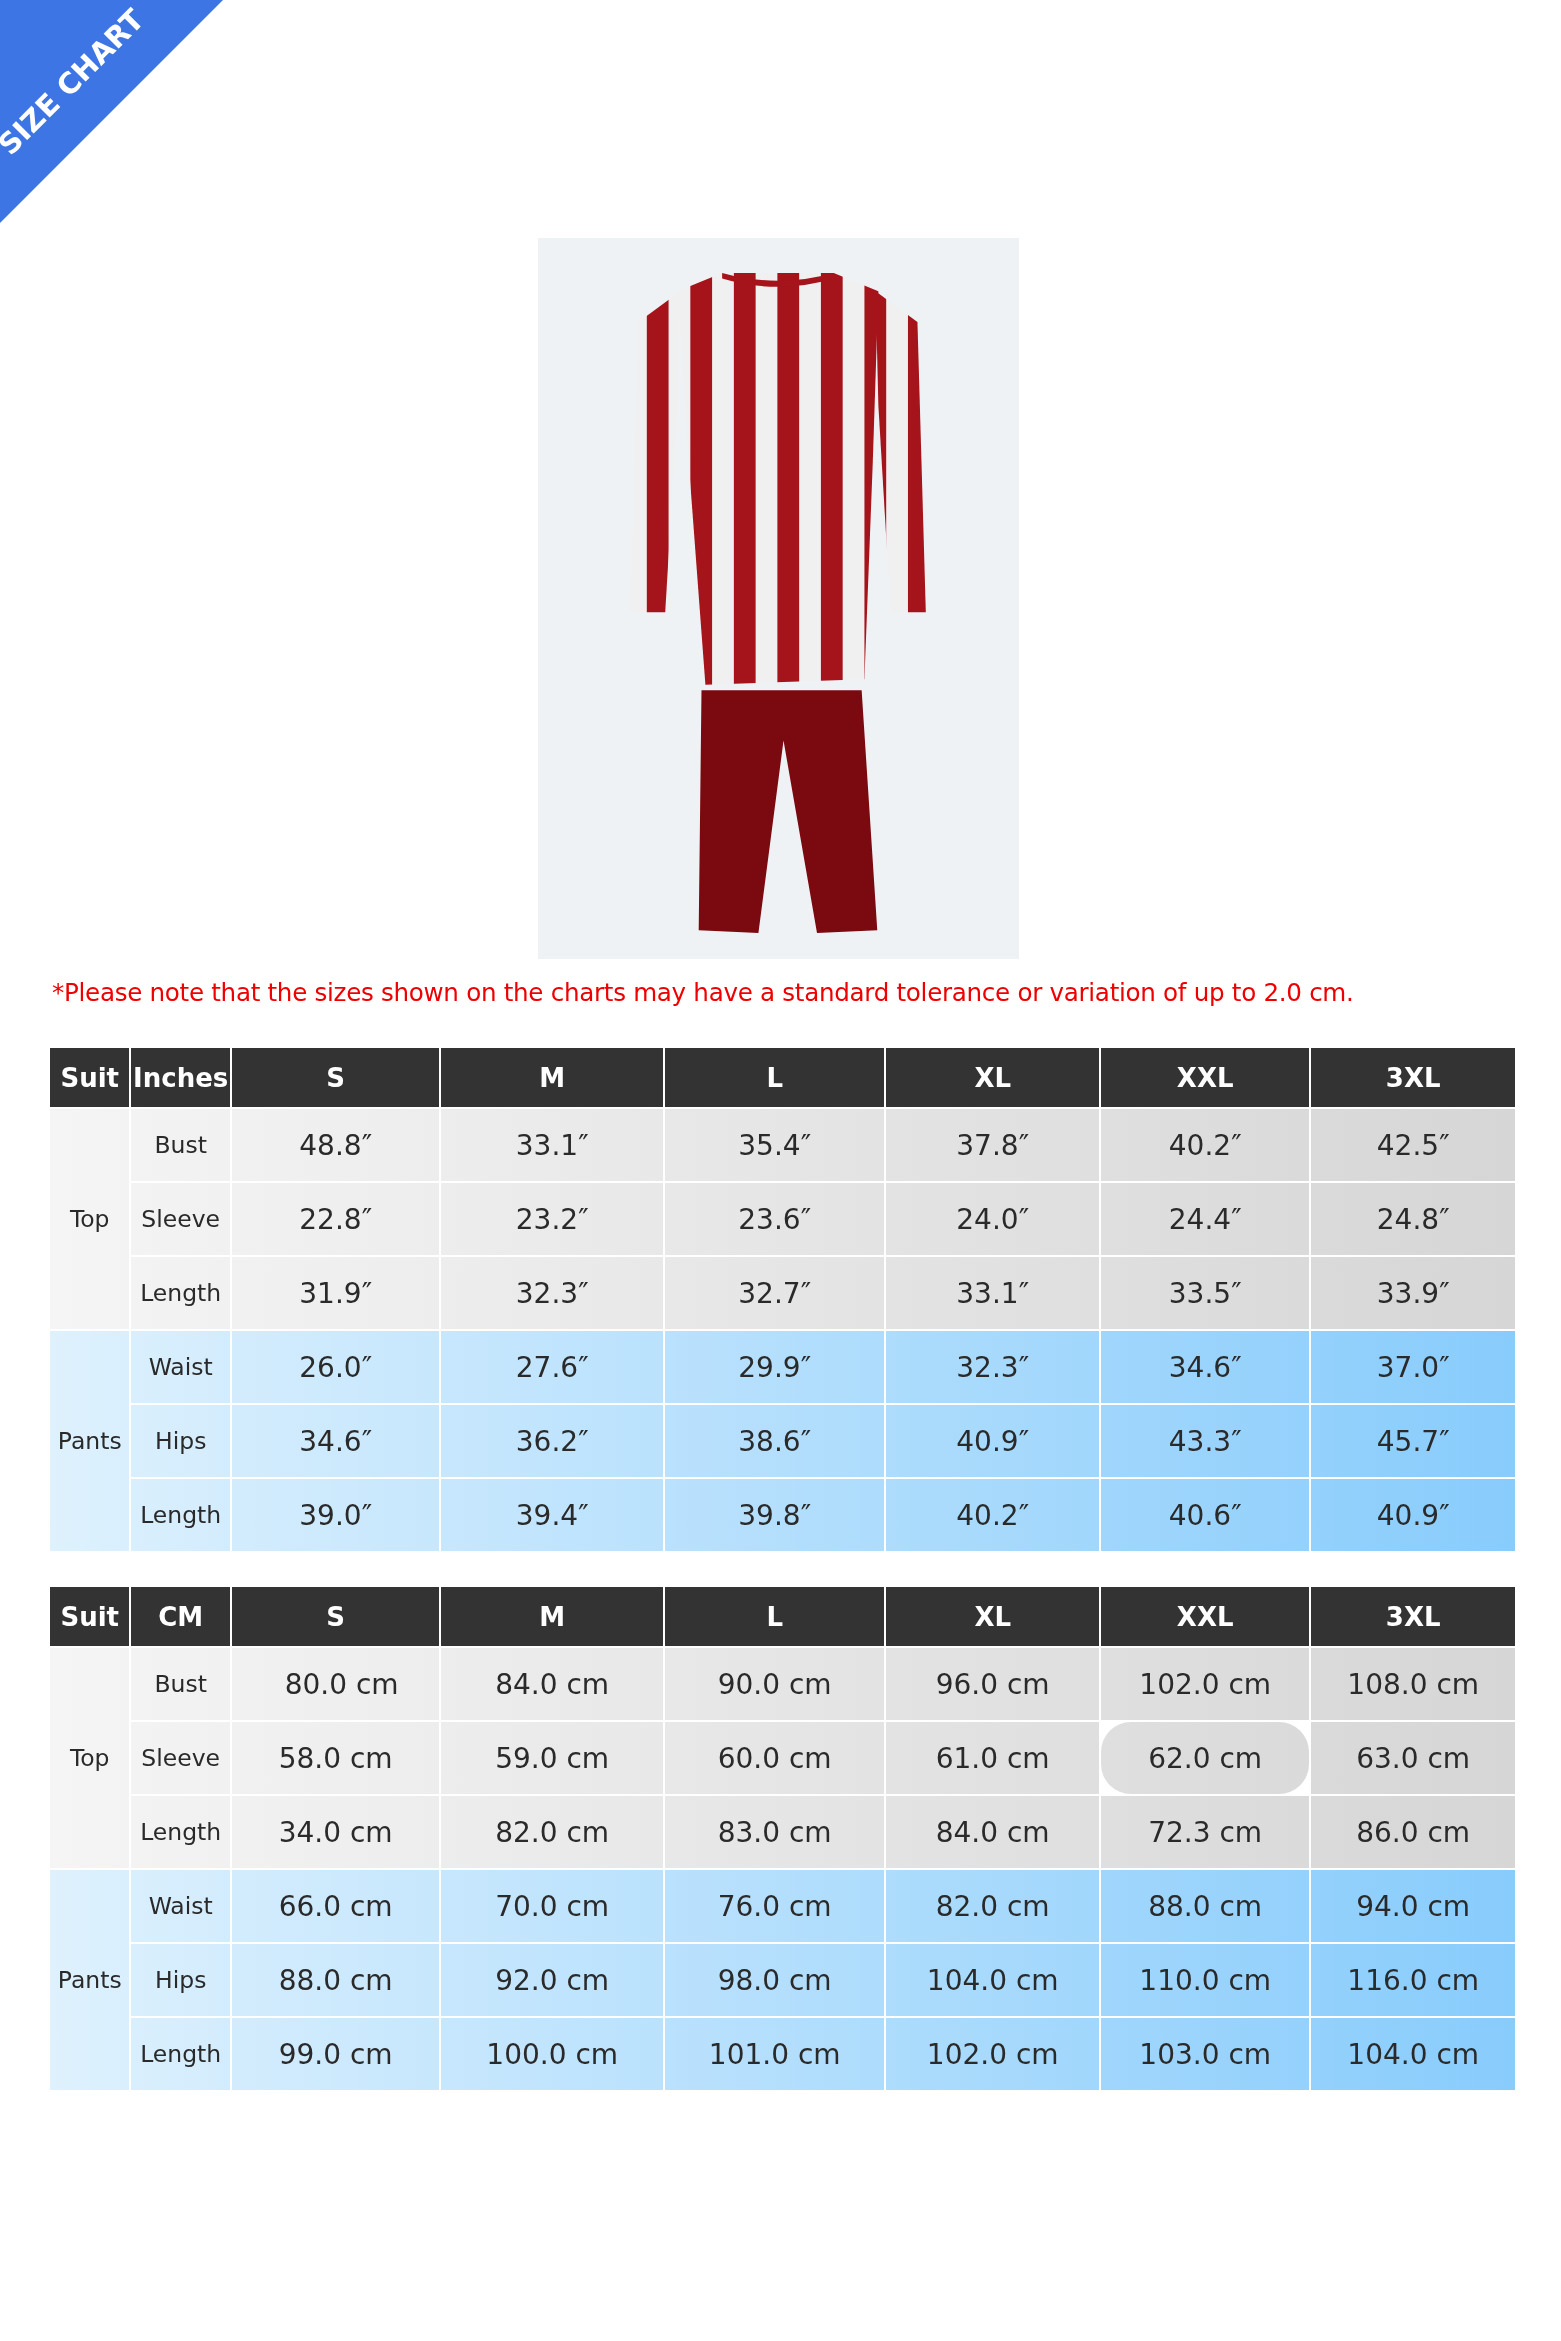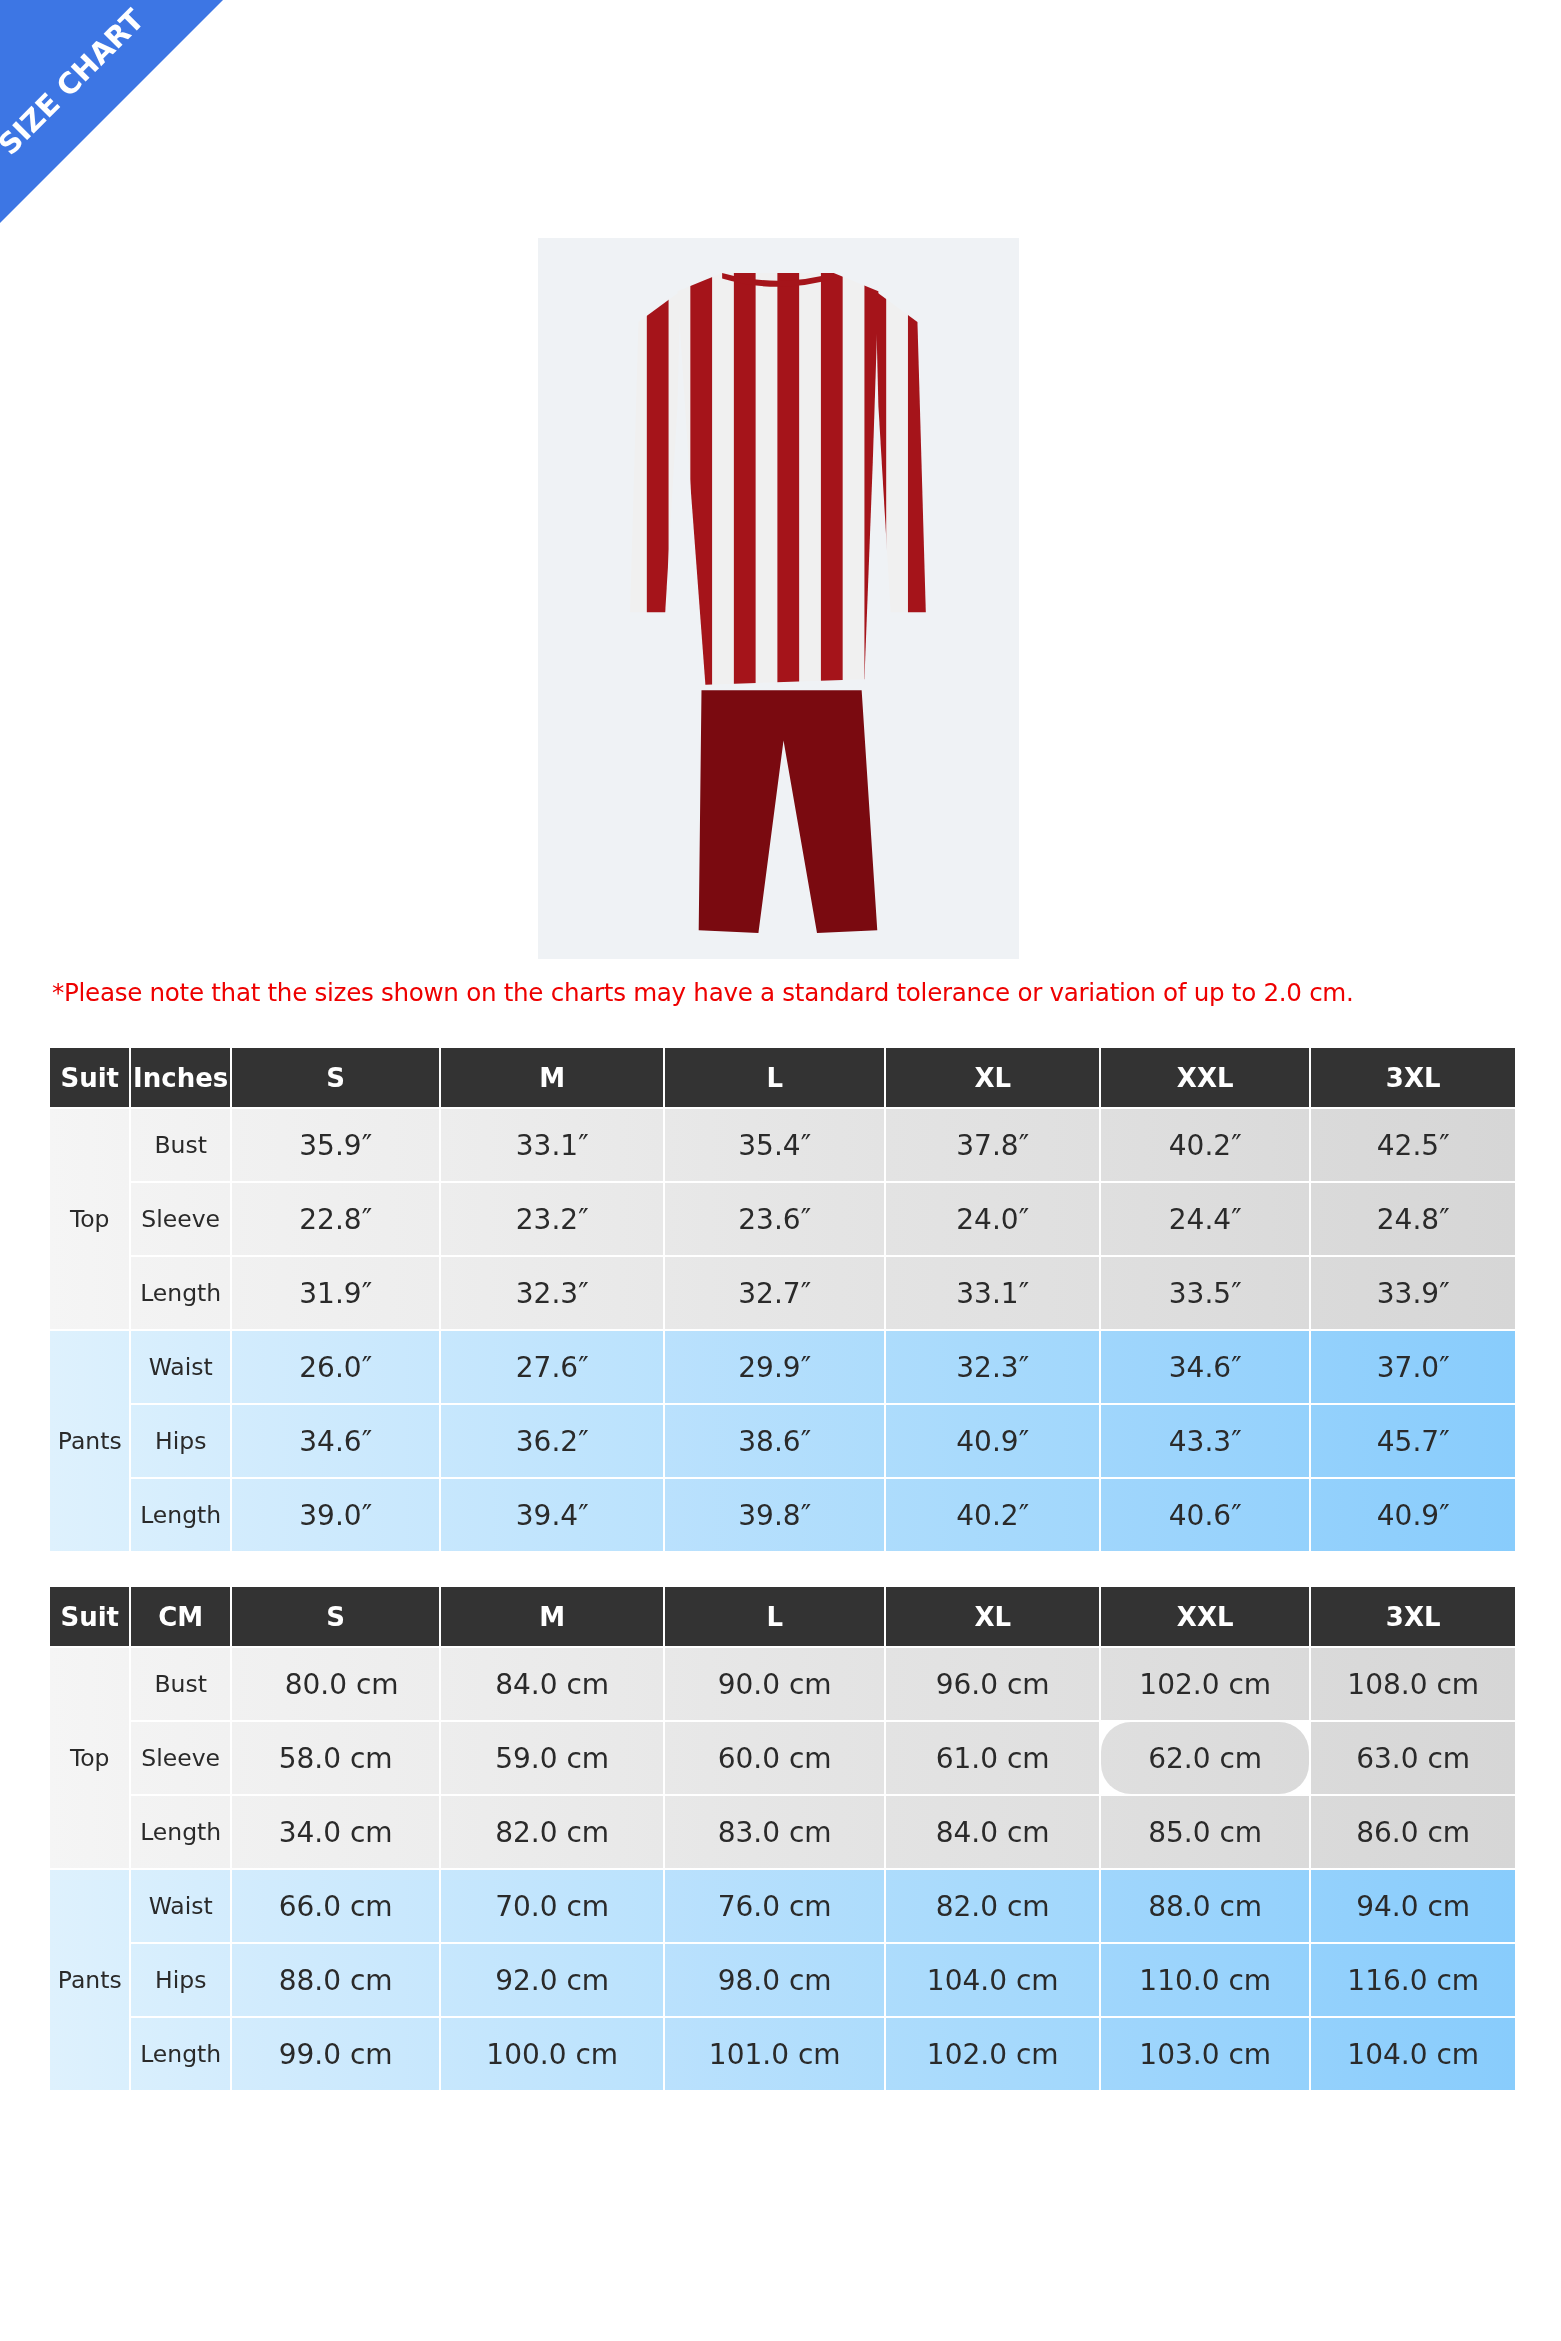--- a/index.html
+++ b/index.html
@@ -70,21 +70,21 @@
       <th>L</th>
       <th>XL</th>
       <th>XXL</th>
       <th>3XL</th>
     </tr>
   </thead>
   <tbody>
     <tr class="top">
       <td class="grp" rowspan="3" style="background: linear-gradient(to right, rgb(245, 245, 245), rgb(243, 243, 243));">Top</td>
       <td class="lbl" style="background: linear-gradient(to right, rgb(243, 243, 243), rgb(241, 241, 241));">Bust</td>
-      <td style="background: linear-gradient(to right, rgb(241, 241, 241), rgb(237, 237, 237));">35.9″</td>
+      <td style="background: linear-gradient(to right, rgb(241, 241, 241), rgb(237, 237, 237));">48.8″</td>
       <td style="background: linear-gradient(to right, rgb(237, 237, 237), rgb(232, 232, 232));">33.1″</td>
       <td style="background: linear-gradient(to right, rgb(232, 232, 232), rgb(227, 227, 227)); margin-top: 12px;">35.4″</td>
       <td style="background: linear-gradient(to right, rgb(227, 227, 227), rgb(223, 223, 223));">37.8″</td>
       <td style="background: linear-gradient(to right, rgb(223, 223, 223), rgb(218, 218, 218));">40.2″</td>
       <td style="background: linear-gradient(to right, rgb(218, 218, 218), rgb(214, 214, 214));">42.5″</td>
     </tr>
     <tr class="top">
       <td class="lbl" style="background: linear-gradient(to right, rgb(243, 243, 243), rgb(241, 241, 241));">Sleeve</td>
       <td style="background: linear-gradient(to right, rgb(241, 241, 241), rgb(237, 237, 237));">22.8″</td>
       <td style="background: linear-gradient(to right, rgb(237, 237, 237), rgb(232, 232, 232));">23.2″</td>
@@ -175,21 +175,21 @@
       <td style="background: linear-gradient(to right, rgb(227, 227, 227), rgb(223, 223, 223));">61.0 cm</td>
       <td style="background: linear-gradient(to right, rgb(223, 223, 223), rgb(218, 218, 218)); border-radius: 30px;">62.0 cm</td>
       <td style="background: linear-gradient(to right, rgb(218, 218, 218), rgb(214, 214, 214));">63.0 cm</td>
     </tr>
     <tr class="top">
       <td class="lbl" style="background: linear-gradient(to right, rgb(243, 243, 243), rgb(241, 241, 241));">Length</td>
       <td style="background: linear-gradient(to right, rgb(241, 241, 241), rgb(237, 237, 237));">34.0 cm</td>
       <td style="background: linear-gradient(to right, rgb(237, 237, 237), rgb(232, 232, 232));">82.0 cm</td>
       <td style="background: linear-gradient(to right, rgb(232, 232, 232), rgb(227, 227, 227));">83.0 cm</td>
       <td style="background: linear-gradient(to right, rgb(227, 227, 227), rgb(223, 223, 223));">84.0 cm</td>
-      <td style="background: linear-gradient(to right, rgb(223, 223, 223), rgb(218, 218, 218));">85.0 cm</td>
+      <td style="background: linear-gradient(to right, rgb(223, 223, 223), rgb(218, 218, 218));">72.3 cm</td>
       <td style="background: linear-gradient(to right, rgb(218, 218, 218), rgb(214, 214, 214));">86.0 cm</td>
     </tr>
     <tr class="pants">
       <td class="grp" rowspan="3" style="background: linear-gradient(to right, rgb(222, 241, 253), rgb(217, 239, 253));">Pants</td>
       <td class="lbl" style="background: linear-gradient(to right, rgb(217, 239, 253), rgb(211, 236, 253));">Waist</td>
       <td style="background: linear-gradient(to right, rgb(211, 236, 253), rgb(199, 231, 253));">66.0 cm</td>
       <td style="background: linear-gradient(to right, rgb(199, 231, 253), rgb(186, 226, 253));">70.0 cm</td>
       <td style="background: linear-gradient(to right, rgb(186, 225, 253), rgb(173, 220, 252));">76.0 cm</td>
       <td style="background: linear-gradient(to right, rgb(173, 220, 252), rgb(161, 215, 252));">82.0 cm</td>
       <td style="background: linear-gradient(to right, rgb(160, 214, 252), rgb(148, 209, 252));">88.0 cm</td>

